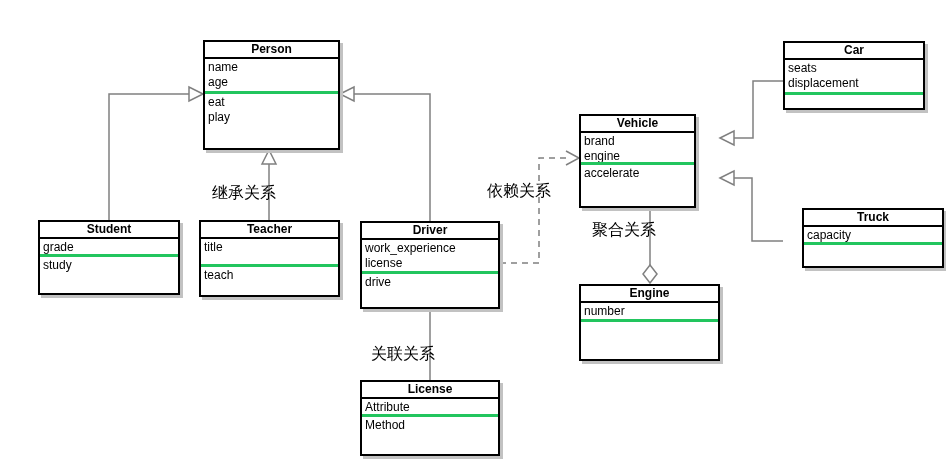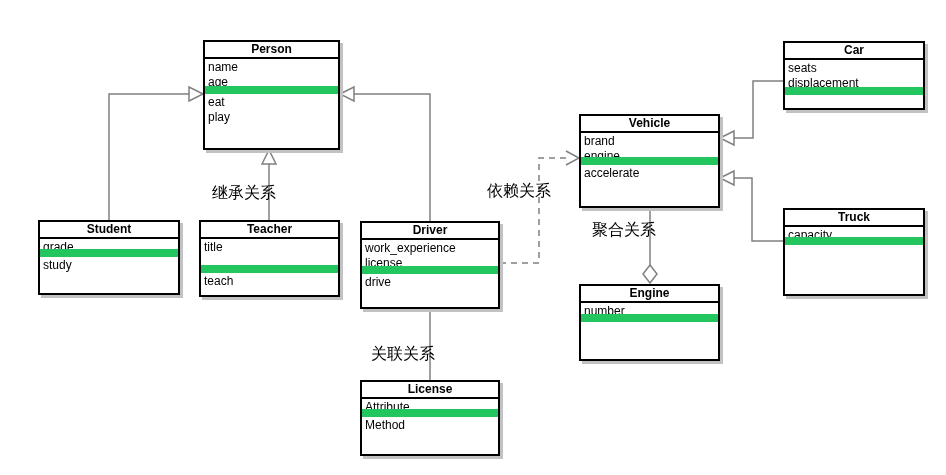--- a/index.html
+++ b/index.html
@@ -10,42 +10,42 @@
   .connectors{position:absolute;left:0;top:0;z-index:1;}
   .uml-class{
     position:absolute;z-index:2;background:#ffffff;border:2px solid #000;
     box-sizing:border-box;display:flex;flex-direction:column;
     box-shadow:3px 3px 0 #c2c2c2;
   }
   .uml-title{
     flex:none;height:15px;line-height:15px;font-size:12px;font-weight:bold;
     text-align:center;border-bottom:2px solid #000;overflow:hidden;
   }
-  .uml-attrs{flex:none;border-bottom:8px solid #22c55e;padding:1px 8px 0 3px;box-sizing:border-box;overflow:hidden;}
+  .uml-attrs{flex:none;border-bottom:3px solid #22c55e;padding:1px 8px 0 3px;box-sizing:border-box;overflow:hidden;}
   .uml-methods{flex:1;padding:1px 0 0 3px;overflow:hidden;}
   .uml-line{font-size:12px;line-height:15px;white-space:nowrap;}
   .edge-label{position:absolute;z-index:3;font-size:16px;line-height:14px;white-space:nowrap;}
 
   #cls-person {left:203px;top:40px;width:137px;height:110px}
   #cls-person .uml-attrs{height:35px}
   #cls-student{left:38px;top:220px;width:142px;height:75px}
   #cls-student .uml-attrs{height:18px}
   #cls-teacher{left:199px;top:220px;width:141px;height:77px}
-  #cls-teacher .uml-attrs{height:34px}
+  #cls-teacher .uml-attrs{height:28px}
   #cls-driver {left:360px;top:221px;width:140px;height:88px}
   #cls-driver .uml-attrs{height:34px}
   #cls-license{left:360px;top:380px;width:140px;height:76px}
   #cls-license .uml-attrs{height:18px}
-  #cls-vehicle{left:579px;top:114px;width:141px;height:94px}
+  #cls-vehicle{left:579px;top:114px;width:117px;height:94px}
   #cls-vehicle .uml-attrs{height:32px}
   #cls-engine {left:579px;top:284px;width:141px;height:77px}
   #cls-engine .uml-attrs{height:19px}
   #cls-car    {left:783px;top:41px;width:142px;height:69px}
   #cls-car .uml-attrs{height:35px}
-  #cls-truck  {left:783px;top:208px;width:142px;height:88px}
+  #cls-truck  {left:802px;top:208px;width:142px;height:60px}
   #cls-truck .uml-attrs{height:18px}
 
   #lbl-inheritance{left:212px;top:186px}
   #lbl-dependency {left:487px;top:184px}
   #lbl-association{left:371px;top:347px}
   #lbl-aggregation{left:592px;top:223px}
 </style>
 </head>
 <body>
 

